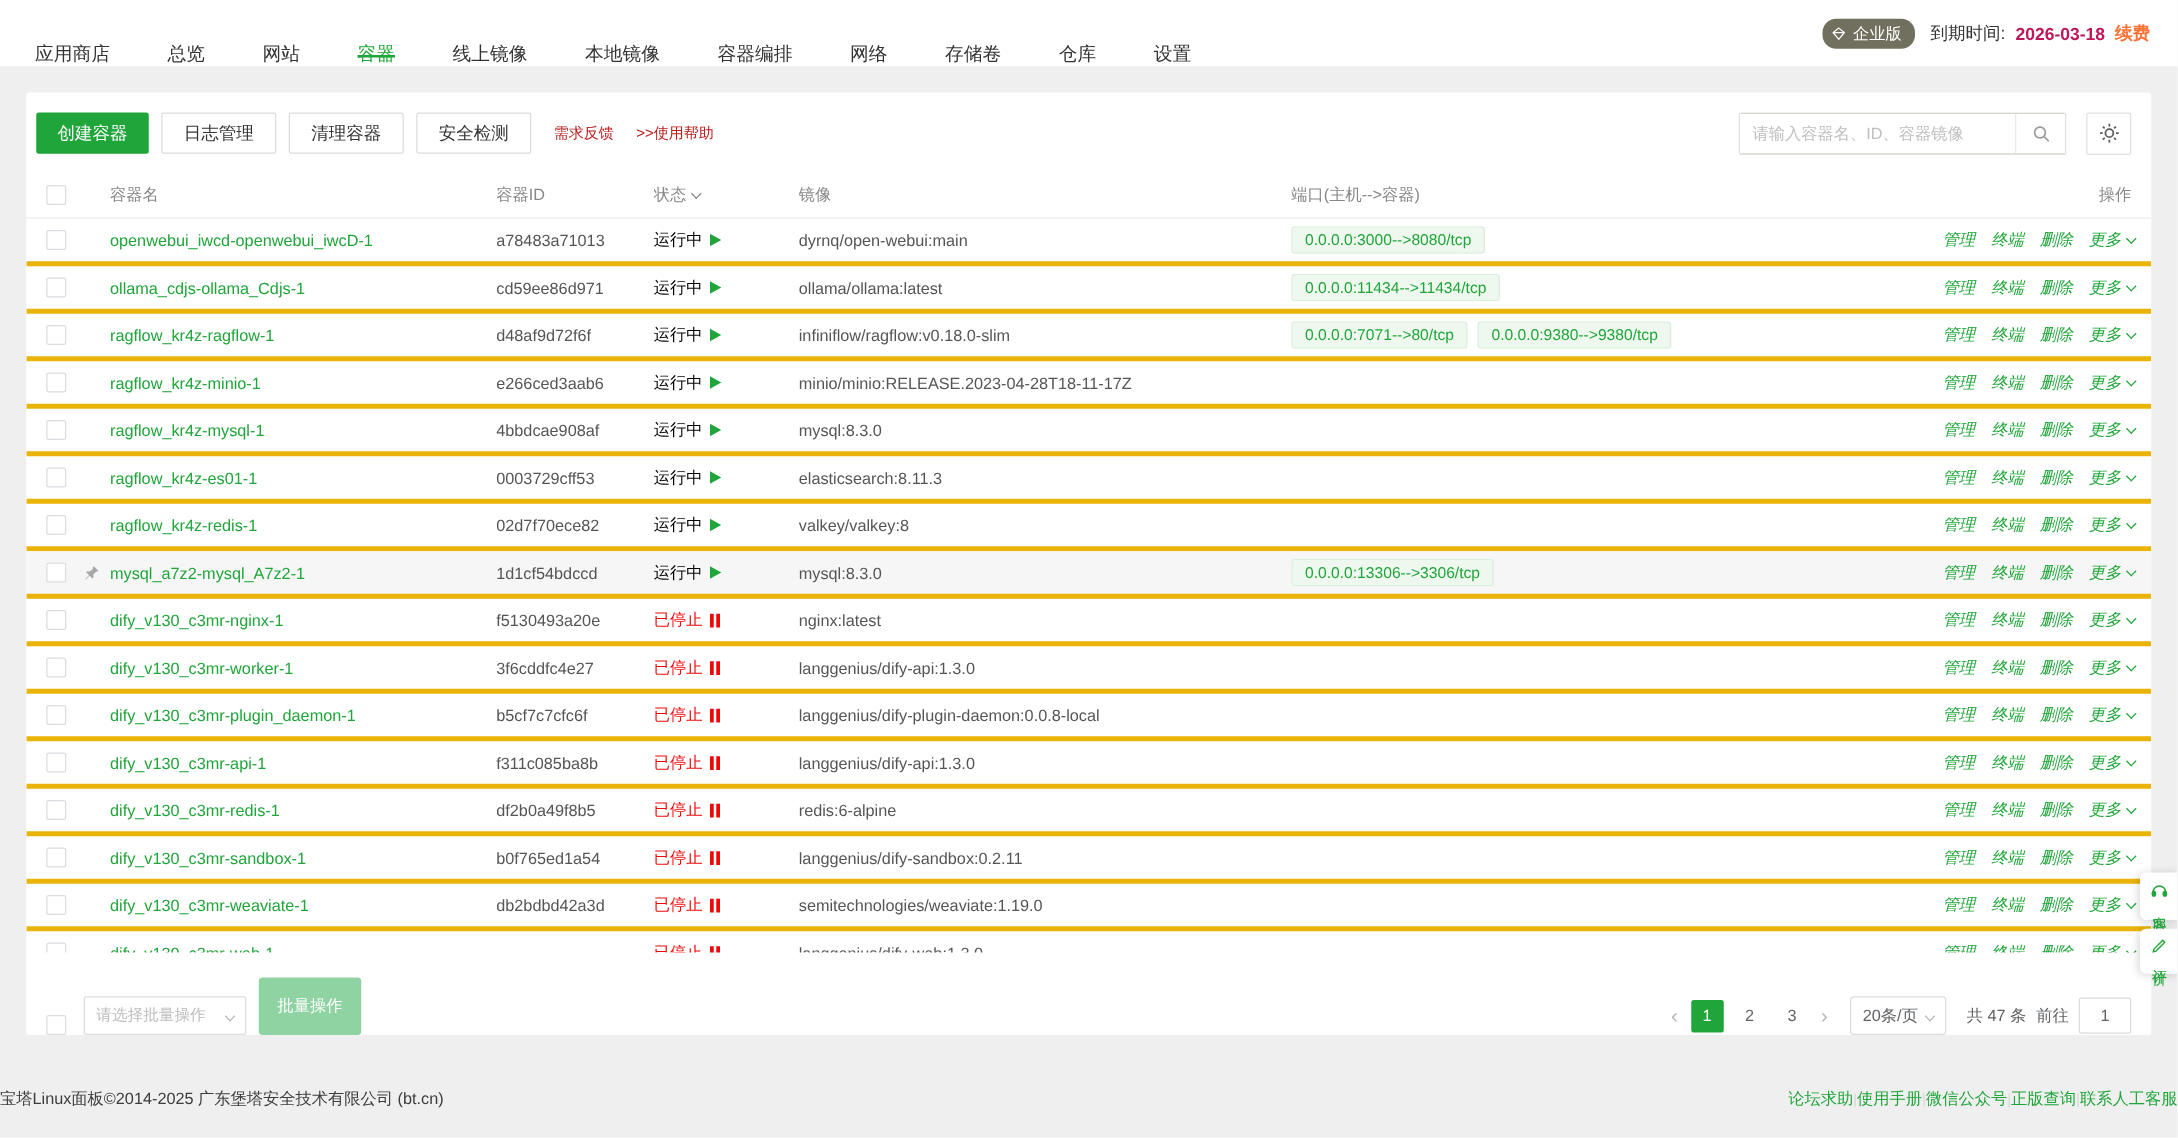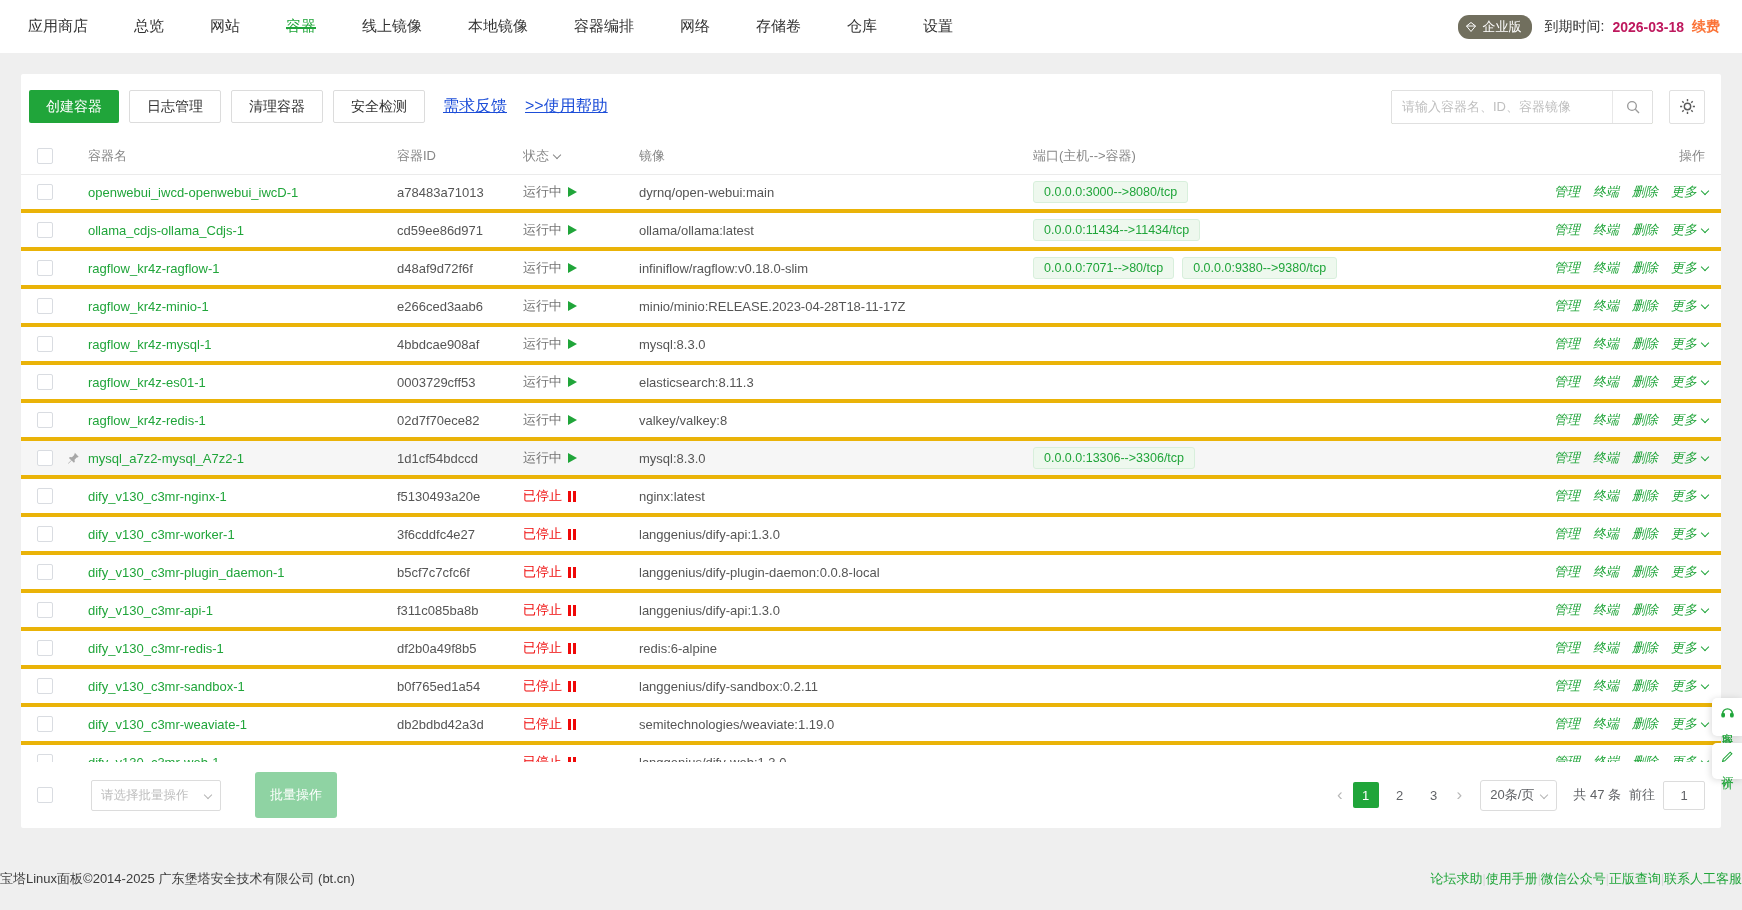--- a/index.html
+++ b/index.html
@@ -3,73 +3,73 @@
 <meta charset="utf-8">
 <title>容器管理</title>
 <style>
   * { margin:0; padding:0; box-sizing:border-box; }
   html,body { width:1742px; height:910px; }
   body { background:#efefef; font-family:"Liberation Sans","DejaVu Sans",sans-serif; position:relative; overflow:hidden; color:#555; }
   a { text-decoration:none; cursor:pointer; }
 
   
   .topnav { height:53px; background:#fff; display:flex; align-items:center; justify-content:space-between; padding:0 22px 0 28px; }
-  .nav-items { display:flex; gap:46px; height:100%; align-items:center; }
+  .nav-items { display:flex; gap:46px; height:100%; align-items:flex-end; }
   .nav-item { font-size:15px; color:#333; display:flex; align-items:center; position:relative; white-space:nowrap; }
   .nav-item.active { color:#20a53a; }
   .nav-item.active::after { content:''; position:absolute; bottom:7px; left:0; right:0; height:2px; background:#20a53a; }
   .nav-right { display:flex; align-items:center; gap:8px; font-size:14px; white-space:nowrap; }
   .license-badge { background:#716f5e; color:#fff; border-radius:11px; padding:3px 11px 3px 7px; display:inline-flex; align-items:center; gap:5px; font-size:13px; }
   .expiry-label { color:#333; margin-left:4px; }
   .expiry-date { color:#be185d; font-weight:bold; }
   .renew-link { color:#fb7337; font-weight:bold; }
 
   
   .card { position:absolute; left:21px; right:21px; top:74px; height:754px; background:#fff; border-radius:2px; display:flex; flex-direction:column; overflow:hidden; }
 
   
   .toolbar { display:flex; align-items:center; padding:16px 16px 14px 8px; height:63px; }
   .btn { height:33px; border-radius:2px; font-size:14px; display:inline-flex; align-items:center; cursor:pointer; font-family:inherit; }
   .btn-primary { background:#20a53a; color:#fff; border:none; padding:0 17px; }
   .btn-default { background:#fff; color:#333; border:1px solid #dcdcdc; padding:0 17px; margin-left:10px; }
-  .toolbar-link { color:#1d4ed8; font-size:16px; margin-left:18px;text-decoration:underline; }
+  .toolbar-link { color:#b91c1c; font-size:12px; margin-left:18px; }
   .toolbar-right { margin-left:auto; display:flex; align-items:center; }
   .search-group { display:flex; align-items:stretch; height:34px; border:1px solid #e0e0e0; border-radius:2px; width:262px; background:#4d7c0f; }
   .search-input { border:none; outline:none; flex:1; padding:0 10px; font-size:13px; color:#333; font-family:inherit; min-width:0; }
   .search-input::placeholder { color:#bfbfbf; }
   .search-btn { width:40px; border:none; border-left:1px solid #e8e8e8; background:#fff; display:flex; align-items:center; justify-content:center; cursor:pointer; }
   .gear-btn { width:36px; height:34px; border:1px solid #e0e0e0; border-radius:2px; background:#fff; margin-left:16px; display:flex; align-items:center; justify-content:center; cursor:pointer; }
 
   
   .thead, .trow { display:grid; grid-template-columns:46px 330px 126px 116px 394px 1fr 320px; align-items:center; }
   .thead { height:38px; color:#878787; font-size:13px; border-bottom:1px solid #ebebeb; }
   .tbody { height:587px; overflow:hidden; }
   .trow { height:38px; border-bottom:4px solid #eab308; font-size:13px; color:#555; position:relative; }
   .trow.pinned { background:#f6f6f6; }
   .cell { white-space:nowrap; overflow:hidden; }
   .cell-check { padding-left:16px; overflow:visible; }
   .cell-name { padding-left:21px; position:relative; overflow:visible; }
   .checkbox { display:inline-block; width:16px; height:16px; border:1px solid #d9dce1; border-radius:2px; background:#fff; cursor:pointer; vertical-align:middle; }
   .name-link { color:#20a53a; font-size:13px; }
   .pin { position:absolute; left:0; top:50%; transform:translateY(-50%); line-height:0; }
   .status { display:inline-flex; align-items:center; gap:6px; cursor:pointer; }
-  .status.running { color:#737373; }
+  .status.running { color:#000000; }
   .status.stopped { color:#ef0808; }
   .play { display:inline-block; width:0; height:0; border-left:9px solid #20a53a; border-top:5px solid transparent; border-bottom:5px solid transparent; }
   .pause { display:inline-flex; gap:2px; }
   .pause i { width:3px; height:11px; background:#ef0808; }
   .ports { display:flex; gap:8px; overflow:hidden; }
   .port-badge { background:#eef8ee; border:1px solid #d8efdc; color:#20a53a; font-size:12.5px; padding:3px 10px; border-radius:3px; white-space:nowrap; }
   .actions { display:flex; justify-content:flex-end; align-items:center; gap:13px; padding-right:13px; overflow:visible;font-style:italic; }
   .actions-h { text-align:right; padding-right:16px; }
   .action-link { color:#20a53a; font-size:13px; white-space:nowrap; }
   .chev { display:inline-block; width:6px; height:6px; border-right:1.3px solid currentColor; border-bottom:1.3px solid currentColor; transform:rotate(45deg); margin-left:5px; vertical-align:2px; }
 
   
-  .batch-bar { flex:1; display:flex; align-items:center; padding:0 16px;gap:24px; }
+  .batch-bar { flex:1; display:flex; align-items:flex-end; padding:0 16px; }
   .batch-select { width:130px; height:31px; border:1px solid #dcdcdc; border-radius:2px; display:flex; align-items:center; justify-content:space-between; padding:0 9px; color:#bdbdbd; font-size:12.5px; margin-left:14px; cursor:pointer; }
   .batch-select .chev { color:#b5b5b5; margin-left:0; }
   .batch-btn { height:46px; background:#8fd3a3; color:#fff; border:none; border-radius:3px; padding:0 15px; font-size:13px; margin-left:10px; cursor:pointer; font-family:inherit; }
   .pager-zone { margin-left:auto; display:flex; align-items:center; }
   .page-arrow { color:#b8b8b8; font-size:17px; padding:0 4px; cursor:pointer; }
   .page-numbers { display:flex; align-items:center; gap:8px; margin:0 6px; }
   .page-btn { min-width:26px; height:26px; display:inline-flex; align-items:center; justify-content:center; font-size:13px; color:#606266; border-radius:2px; }
   .page-btn.active { background:#20a53a; color:#fff; }
   .size-select { height:31px; border:1px solid #dcdcdc; border-radius:3px; padding:0 9px; display:flex; align-items:center; gap:7px; font-size:13px; color:#606266; margin-left:14px; cursor:pointer; }
   .size-select .chev { color:#b5b5b5; margin-left:0; }

